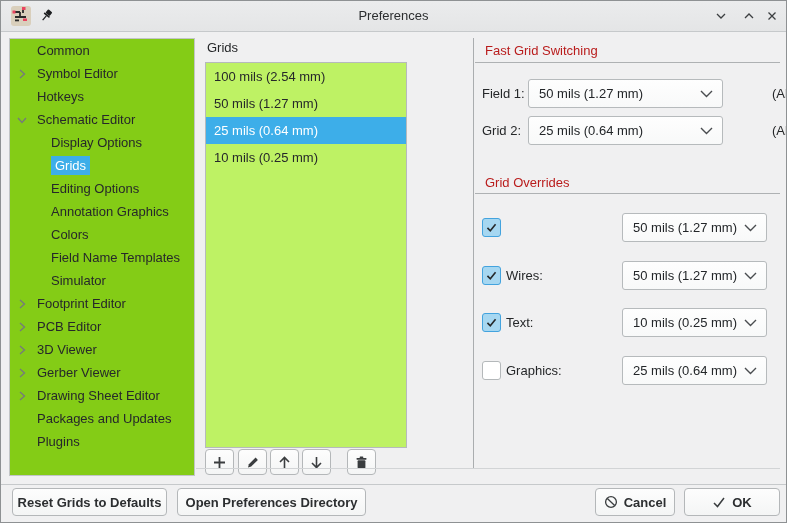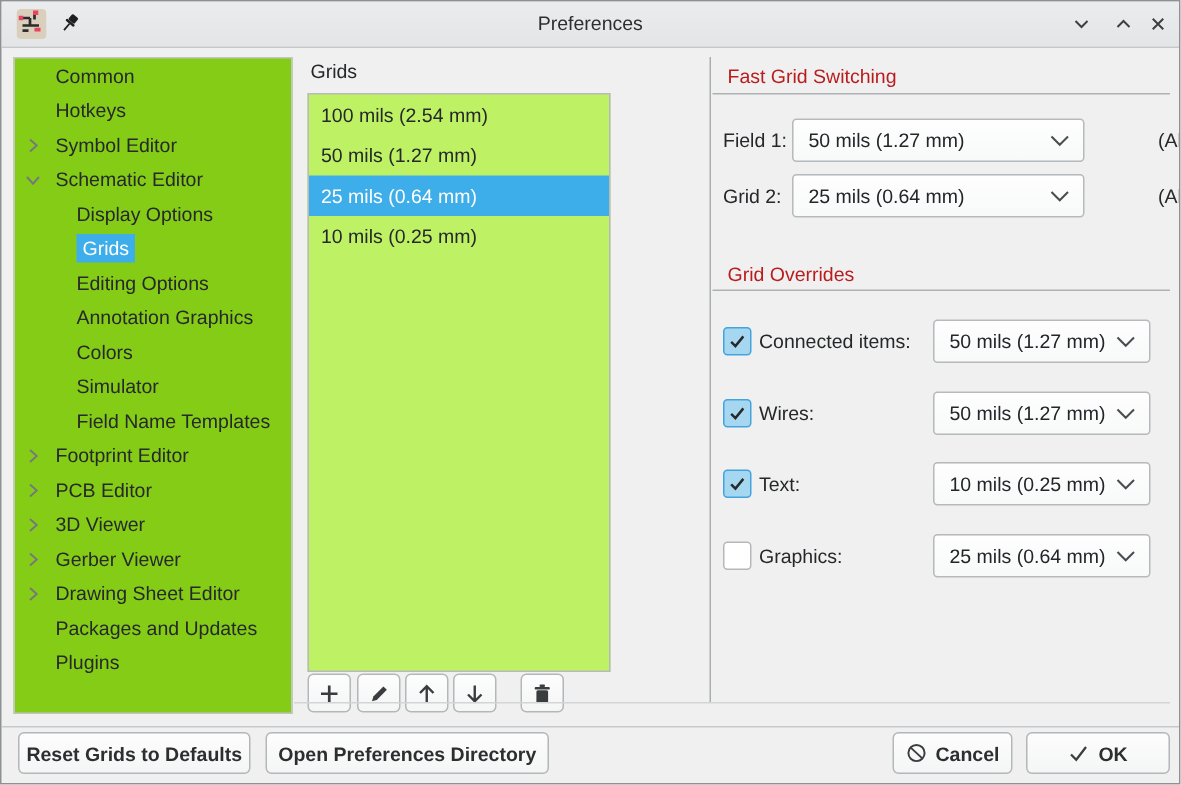--- a/index.html
+++ b/index.html
@@ -96,54 +96,54 @@
       <path d="M4.5 4.5 L11.5 11.5 M11.5 4.5 L4.5 11.5" stroke="#3c3f41" stroke-width="1.3"></path>
     </svg>
   </div>
 
   <div class="sidebar">
     <div class="tree">
       <div class="ti lvl0">
         <span class="tlabel">Common</span>
         </div>
       <div class="ti lvl0">
+        <svg class="exp" viewBox="0 0 10 10">
+            <polyline points="3,1 7.5,5 3,9" fill="none" stroke="#75797d" stroke-width="1.3"></polyline>
+          </svg>
+        <span class="tlabel">Symbol Editor</span>
+        </div>
+      <div class="ti lvl0">
         <span class="tlabel">Hotkeys</span>
         </div>
       <div class="ti lvl0">
         <svg class="exp" viewBox="0 0 10 10">
-            <polyline points="3,1 7.5,5 3,9" fill="none" stroke="#75797d" stroke-width="1.3"></polyline>
-          </svg>
-        <span class="tlabel">Symbol Editor</span>
-        </div>
-      <div class="ti lvl0">
-        <svg class="exp" viewBox="0 0 10 10">
             <polyline points="1,3 5,7.5 9,3" fill="none" stroke="#75797d" stroke-width="1.3"></polyline>
           </svg>
         <span class="tlabel">Schematic Editor</span>
         </div>
       <div class="ti lvl1">
         <span class="tlabel">Display Options</span>
         </div>
       <div class="ti lvl1">
         <span class="tlabel sel">Grids</span>
         </div>
       <div class="ti lvl1">
         <span class="tlabel">Editing Options</span>
         </div>
       <div class="ti lvl1">
         <span class="tlabel">Annotation Graphics</span>
         </div>
       <div class="ti lvl1">
         <span class="tlabel">Colors</span>
         </div>
       <div class="ti lvl1">
+        <span class="tlabel">Field Name Templates</span>
+        </div>
+      <div class="ti lvl1">
         <span class="tlabel">Simulator</span>
-        </div>
-      <div class="ti lvl1">
-        <span class="tlabel">Field Name Templates</span>
         </div>
       <div class="ti lvl0">
         <svg class="exp" viewBox="0 0 10 10">
             <polyline points="3,1 7.5,5 3,9" fill="none" stroke="#75797d" stroke-width="1.3"></polyline>
           </svg>
         <span class="tlabel">Footprint Editor</span>
         </div>
       <div class="ti lvl0">
         <svg class="exp" viewBox="0 0 10 10">
             <polyline points="3,1 7.5,5 3,9" fill="none" stroke="#75797d" stroke-width="1.3"></polyline>
@@ -238,21 +238,20 @@
   <div class="shortcut" style="left:727px;top:115px">(Alt+2)</div>
 
   <div class="sect-head head-over">Grid Overrides</div>
   <div class="hline hline-over"></div>
 
   <div class="cbox checked" style="left:481px;top:217px">
     <svg width="13" height="13" viewBox="0 0 16 16">
       <polyline points="3,8.5 6.5,12 13,4" fill="none" stroke="#26292b" stroke-width="2"></polyline>
       </svg>
   </div>
-  <div class="form-label" style="left:505px;top:212px">Connected items:</div>
   <div class="combo" style="left:621px;top:212px;width:145px">
     <span class="combo-val">50 mils (1.27 mm)</span>
     <svg class="combo-arrow" width="13" height="8" viewBox="0 0 13 8">
       <polyline points="1,1 6.5,6.5 12,1" fill="none" stroke="#4a4d50" stroke-width="1.4"></polyline>
       </svg>
   </div>
 
   <div class="cbox checked" style="left:481px;top:265px">
     <svg width="13" height="13" viewBox="0 0 16 16">
       <polyline points="3,8.5 6.5,12 13,4" fill="none" stroke="#26292b" stroke-width="2"></polyline>

